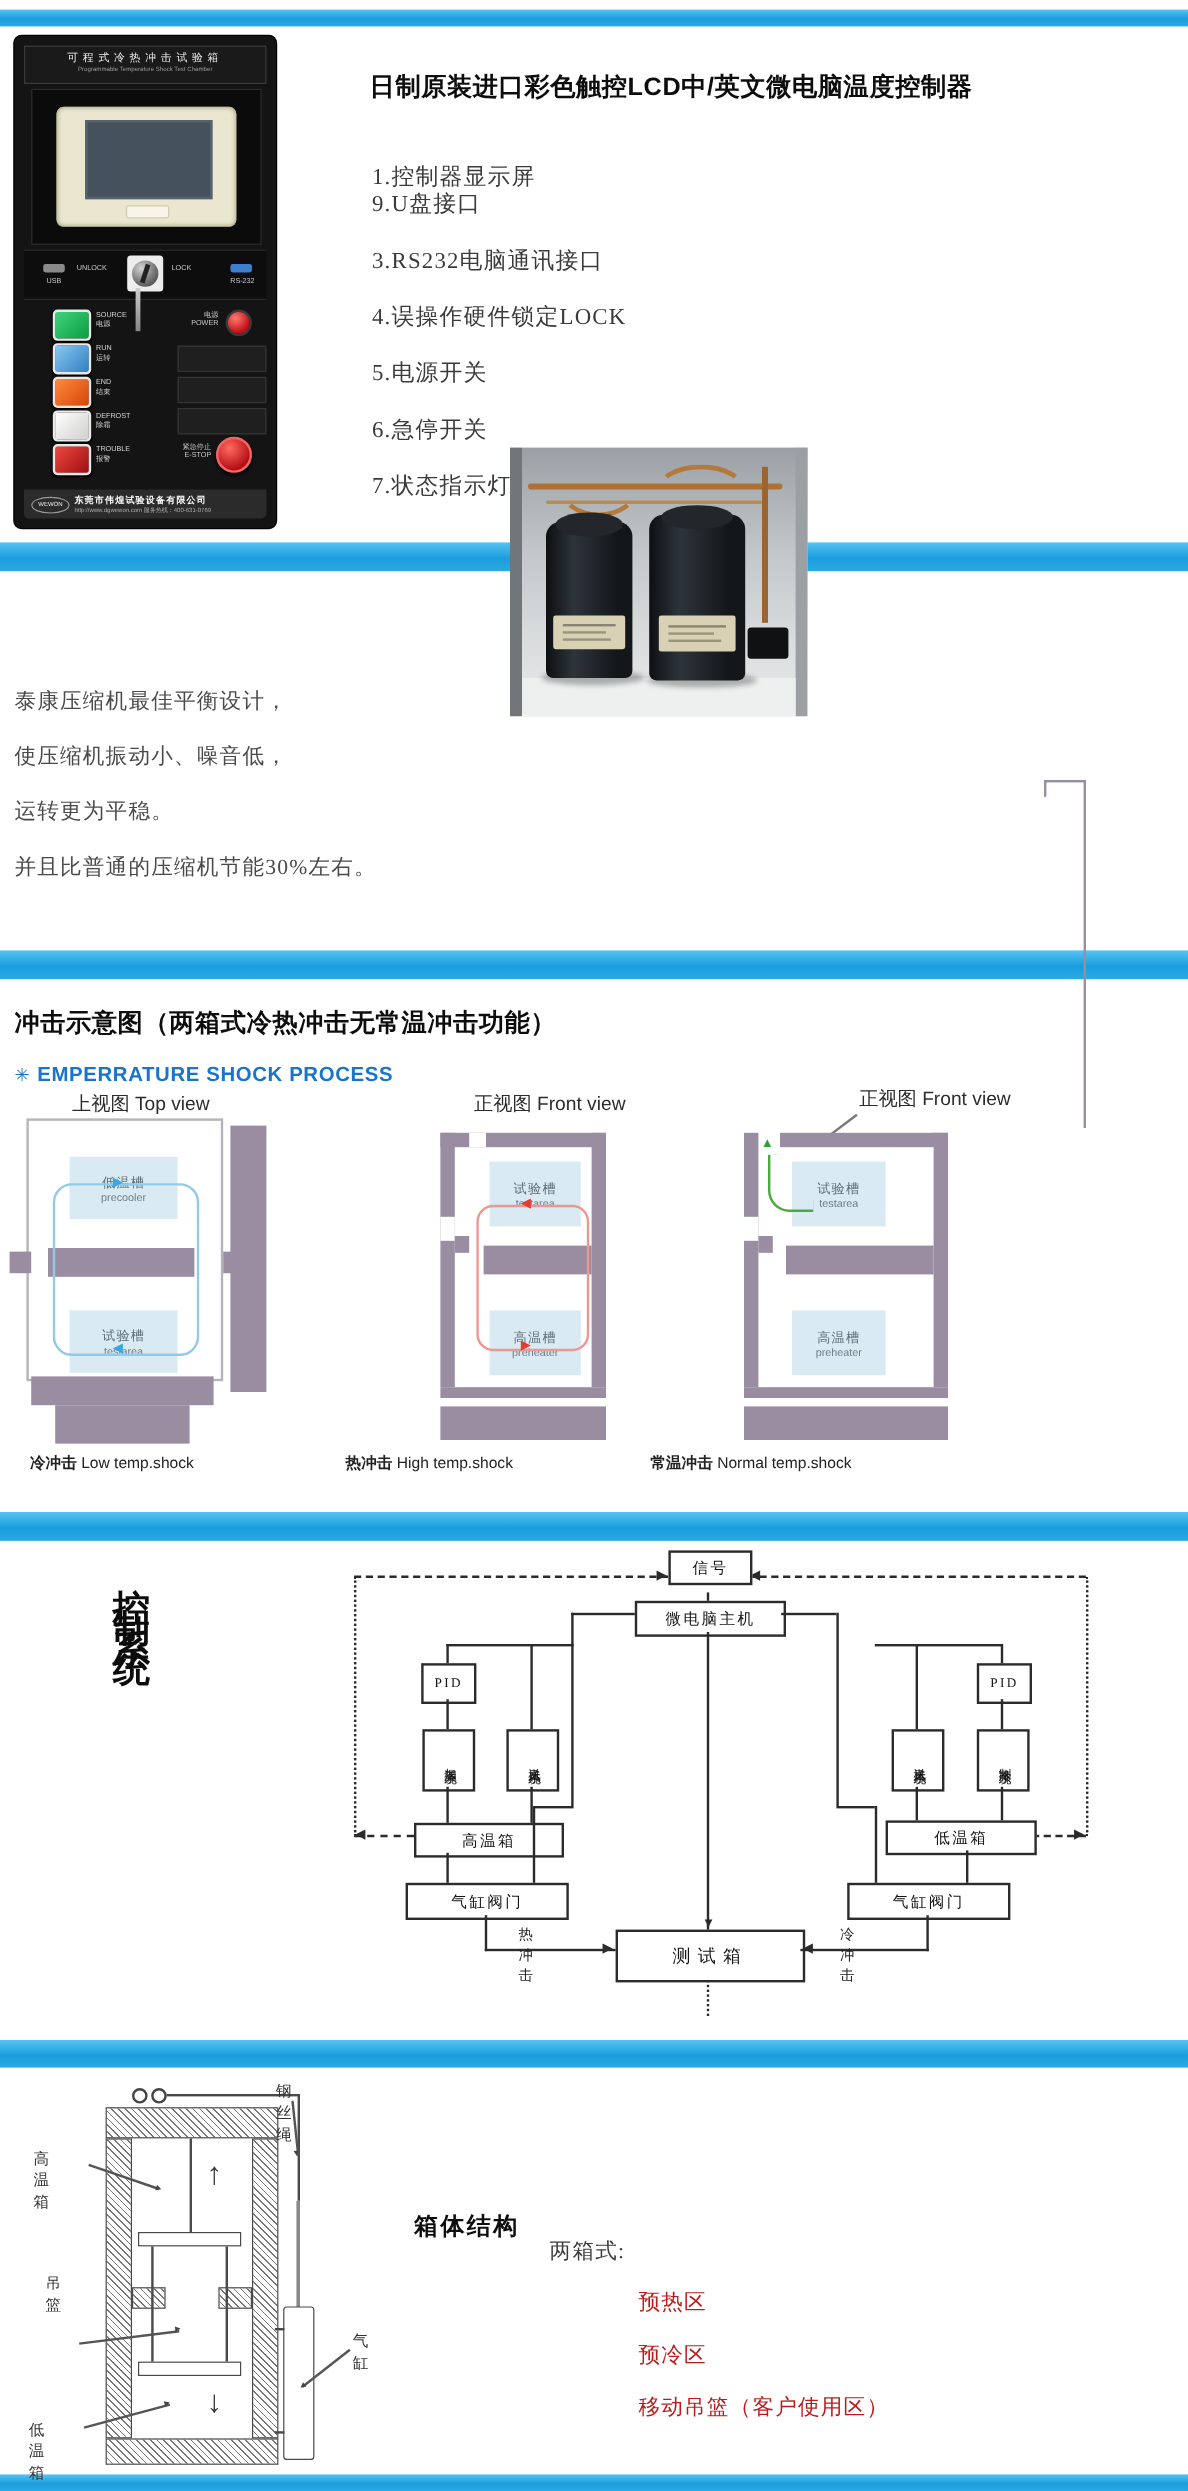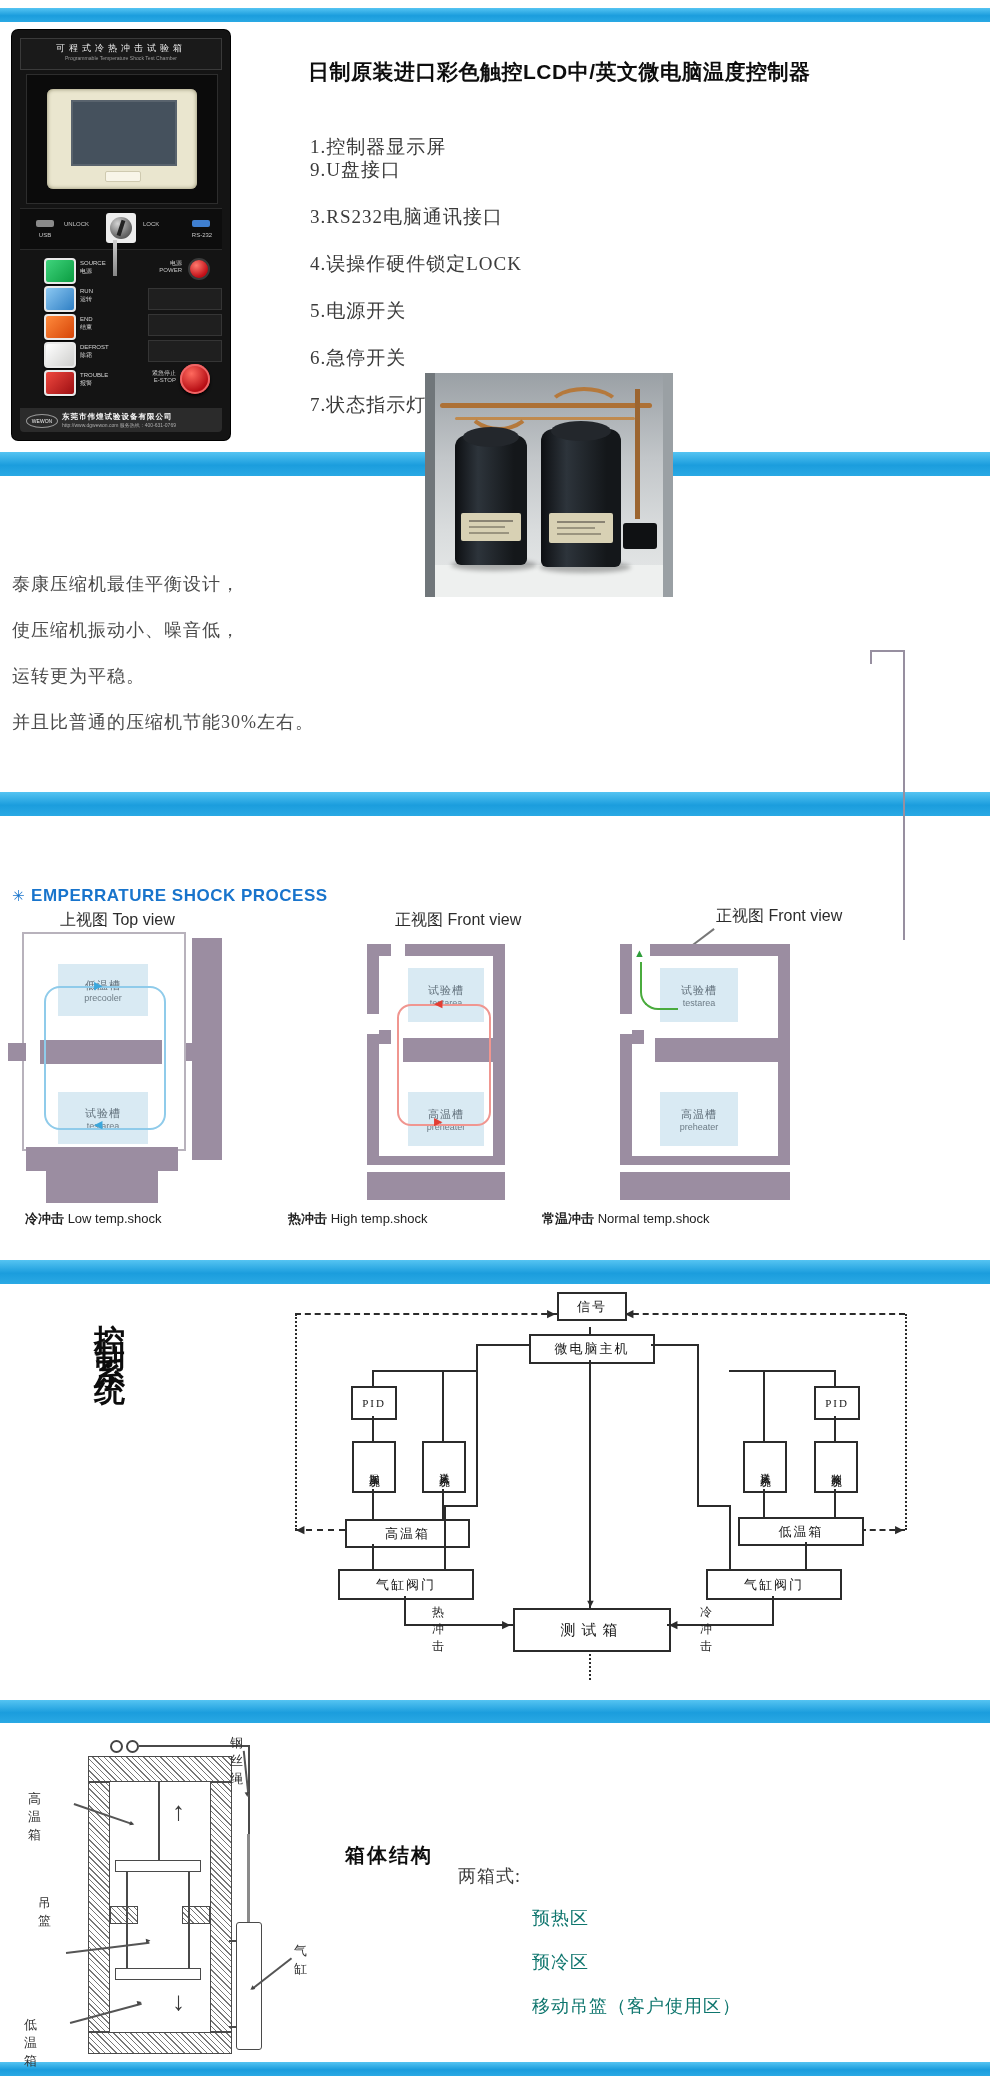--- a/index.html
+++ b/index.html
@@ -36,21 +36,21 @@
         font-family:"Liberation Serif","DejaVu Serif",serif;font-size:13px;letter-spacing:2px;color:#151515;}
   .vtxt{writing-mode:vertical-rl;text-orientation:upright;font-size:10.5px;letter-spacing:1px;}
   .farr{position:absolute;font-size:11px;color:#2b2b2b;line-height:1;}
   .flbl{position:absolute;font-size:12px;color:#222;font-family:"Liberation Serif","DejaVu Serif",serif;letter-spacing:1px;}
   
   .hatch{position:absolute;background:repeating-linear-gradient(45deg,#ffffff 0 3px,#777 3px 4px);border:1px solid #4a4a4a;box-sizing:border-box;}
   .sline{position:absolute;background:#4a4a4a;}
   .lead{position:absolute;height:1.5px;background:#555;transform-origin:0 50%;}
   .ah{position:absolute;font-size:9px;color:#444;line-height:1;}
   .slabel{position:absolute;font-size:13px;color:#333;font-family:"Liberation Serif","DejaVu Serif",serif;}
-  .s5-item{position:absolute;left:532px;font-size:18px;color:#0f766e;font-family:"Liberation Serif","DejaVu Serif",serif;letter-spacing:1px;}
+  .s5-item{position:absolute;left:532px;font-size:18px;color:#b91c1c;font-family:"Liberation Serif","DejaVu Serif",serif;letter-spacing:1px;}
   .circ{position:absolute;border:2px solid #444;border-radius:50%;background:#fff;box-sizing:border-box;}
 </style>
 </head>
 <body>
 
 <div class="page">
 
   <div class="bar" style="top:8px;height:14px;"></div>
   <div class="bar" style="top:452px;height:24px;"></div>
   <div class="bar" style="top:792px;height:24px;"></div>
@@ -182,20 +182,21 @@
         <div class="abs" style="left:8px;top:20px;width:44px;height:2px;background:#9a947f;"></div>
       </div>
     </div>
     <div class="abs" style="left:198px;top:150px;width:34px;height:26px;background:#0f1113;border-radius:3px;"></div>
   </div>
 
   <div class="abs" style="left:870px;top:650px;width:35px;height:2px;background:#978fa0;"></div>
   <div class="abs" style="left:870px;top:650px;width:2px;height:14px;background:#978fa0;"></div>
   <div class="abs" style="left:903px;top:650px;width:2px;height:290px;background:#978fa0;"></div>
 
+  <div class="h1" style="left:12px;top:838px;font-size:21px;letter-spacing:0.5px;">冲击示意图（两箱式冷热冲击无常温冲击功能）</div>
   <div class="abs" style="left:12px;top:886px;color:#1874cc;font-weight:bold;font-size:17px;letter-spacing:0.5px;">
     <span style="font-size:15px;margin-right:6px;">✳</span><span>EMPERRATURE SHOCK PROCESS</span>
   </div>
 
   <div class="viewlbl" style="left:60px;top:910px;">上视图 Top view</div>
   <div class="abs" style="left:0;top:0;width:0;height:0;">
     <div class="abs" style="left:22px;top:932px;width:160px;height:215px;border:2px solid #b8b2bc;background:#fff;"></div>
     <div class="wall" style="left:192px;top:938px;width:30px;height:222px;"></div>
     <div class="cell" style="left:58px;top:964px;width:90px;height:52px;">
       <div class="cn">低温槽</div>

